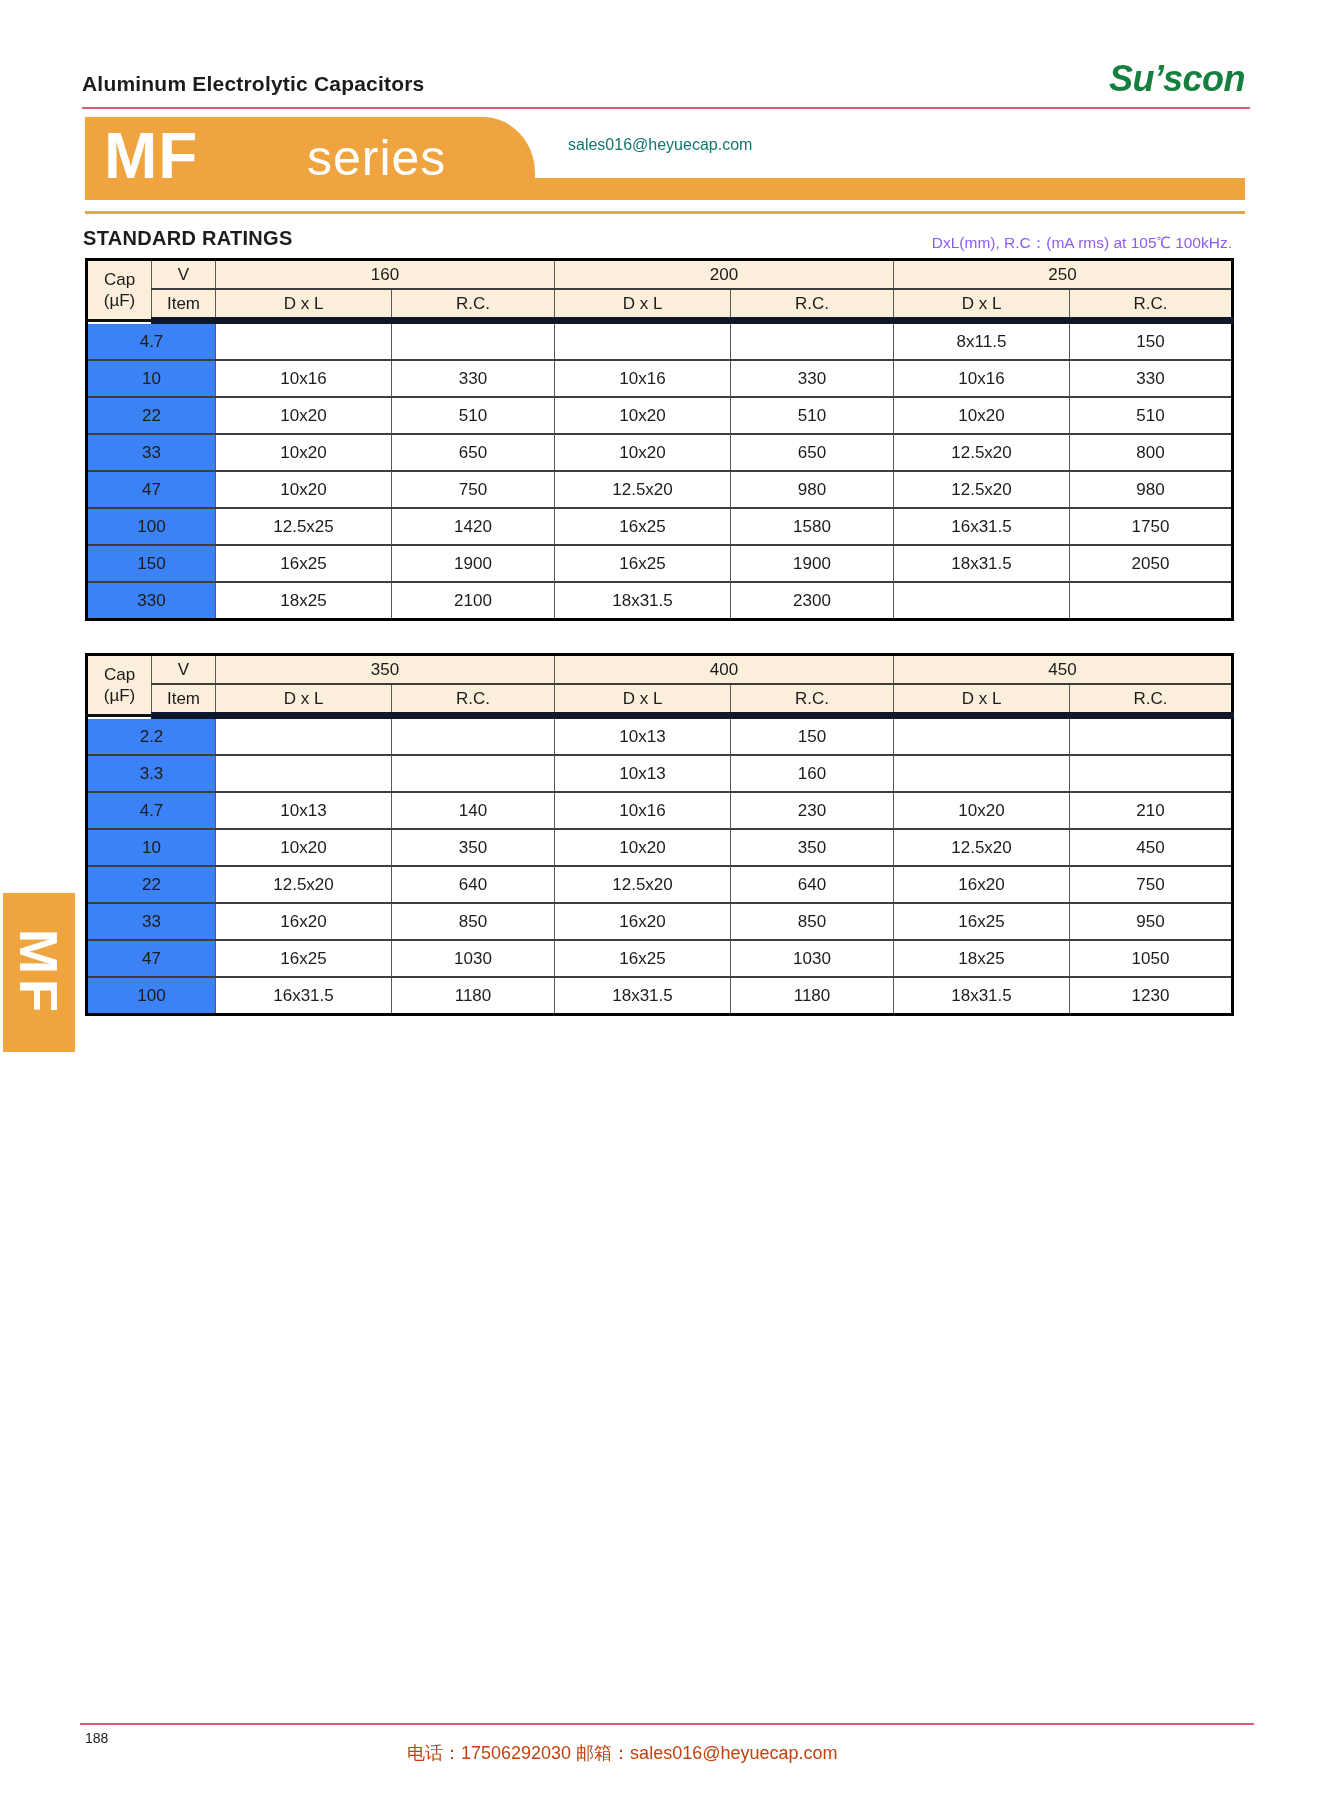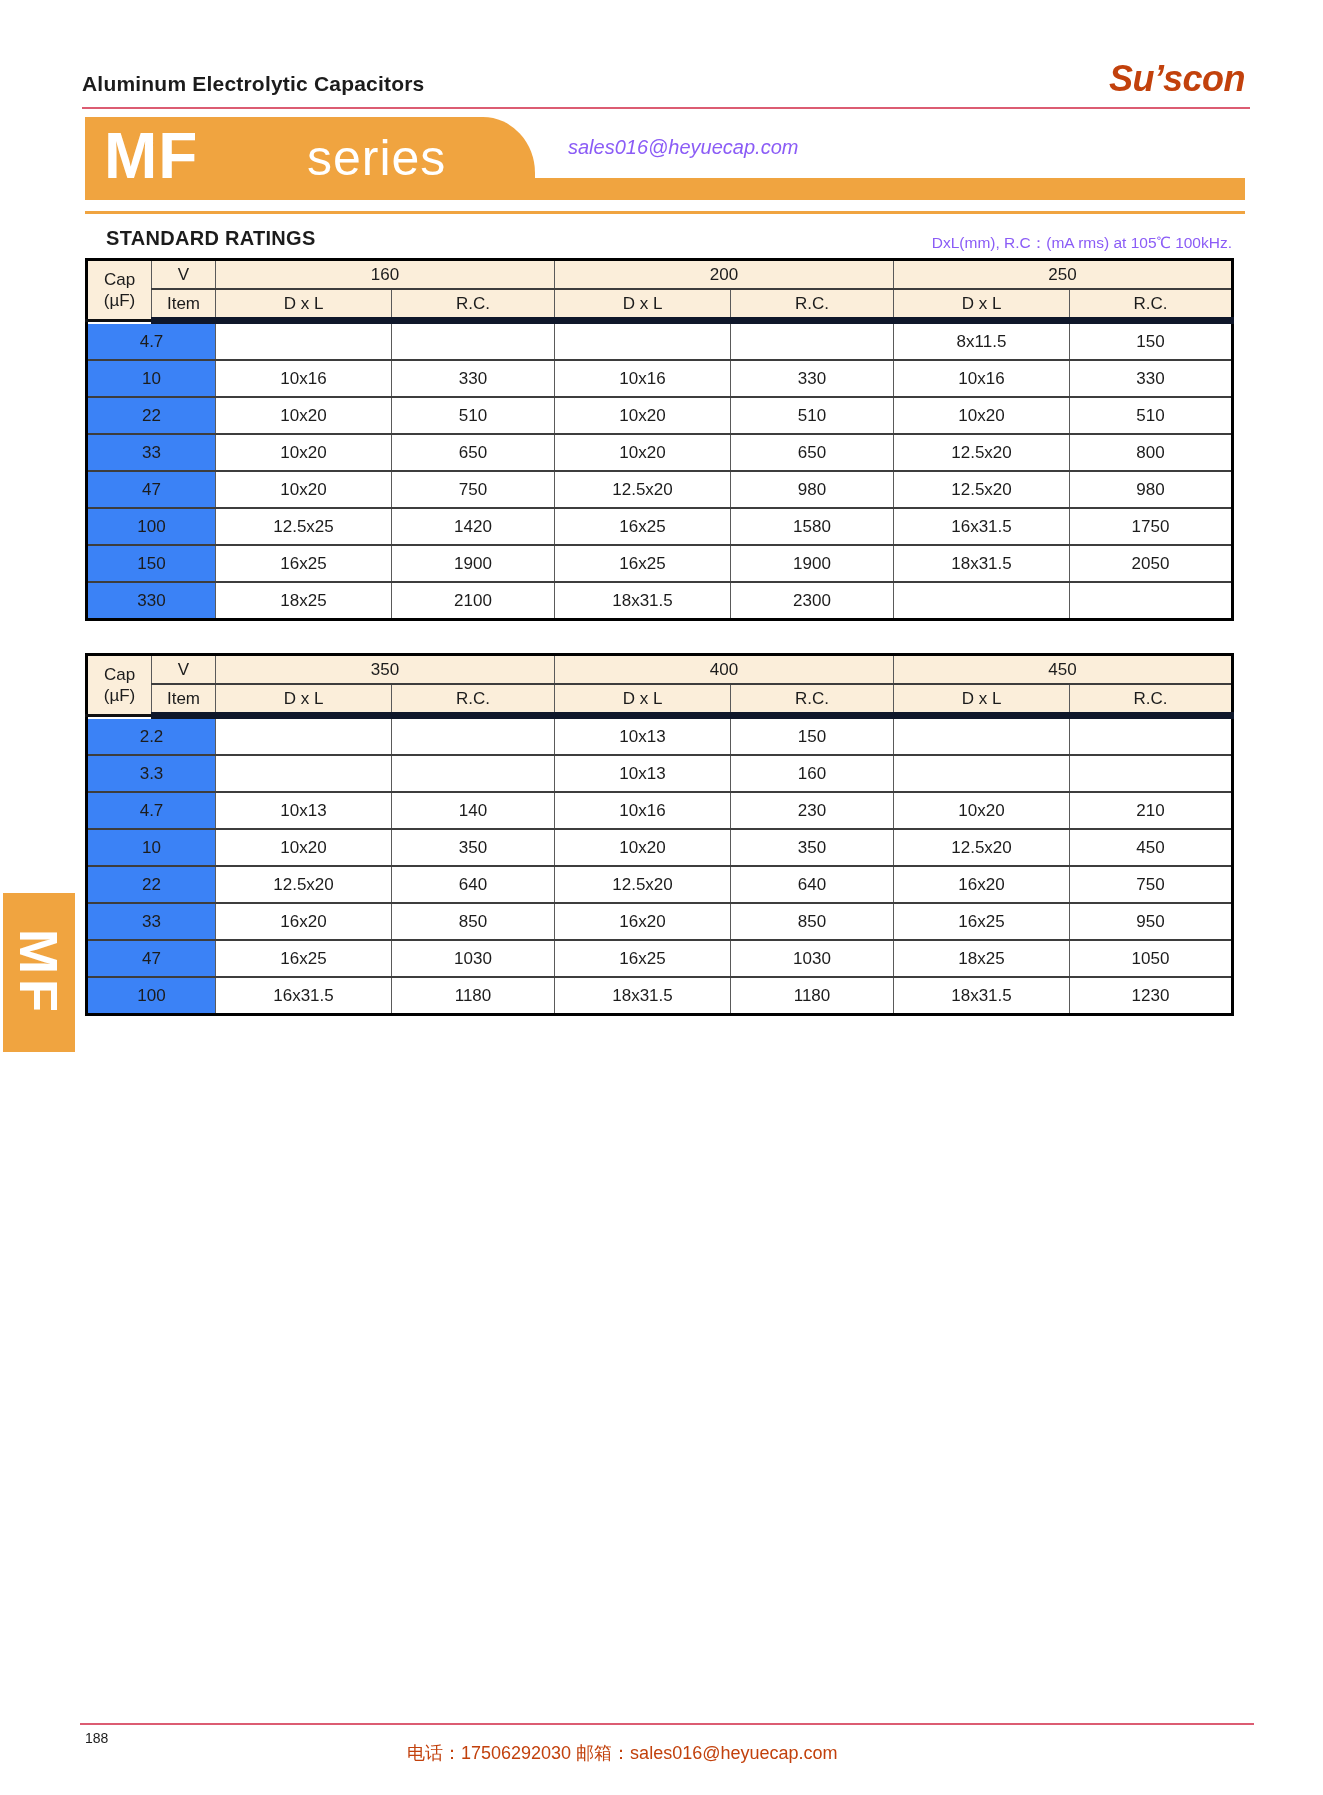--- a/index.html
+++ b/index.html
@@ -4,37 +4,37 @@
 <style>
   html,body{margin:0;padding:0;background:#e8e8e8;}
   .page{
     position:relative; width:1323px; height:1795px; background:#ffffff;
     font-family:"Liberation Sans", sans-serif; color:#1c1c1c;
     margin:0 auto; overflow:hidden;
   }
   .abs{position:absolute;}
   
   .doc-title{left:82px; top:72px; font-size:21px; font-weight:bold; letter-spacing:0.2px;}
-  .brand{right:78px; top:58px; font-size:36px; font-weight:800; font-style:italic; color:#c2410c; letter-spacing:-0.5px;}
+  .brand{right:78px; top:58px; font-size:36px; font-weight:800; font-style:italic; color:#15803d; letter-spacing:-0.5px;}
   .rule-pink{height:2px; background:#DC5C72;}
   .rule-header{left:82px; top:107px; width:1168px;}
   
   .banner-block{
     left:85px; top:117px; width:450px; height:83px;
     background:#F0A440; border-top-right-radius:52px 56px;
   }
   .series-code{position:absolute; left:19px; top:50%; transform:translateY(-54%);
     font-size:64px; font-weight:bold; color:#fff; letter-spacing:1px;}
   .series-label{position:absolute; left:222px; top:50%; transform:translateY(-52%);
     font-size:50px; font-weight:400; color:#fff; letter-spacing:1px;}
   .banner-bar{left:500px; top:178px; width:745px; height:22px; background:#F0A440;}
-  .banner-email{left:568px; top:136px; font-size:20px; color:#8b5cf6;font-style:italic;}
+  .banner-email{left:568px; top:136px; font-size:16px; color:#0f766e;}
   .rule-orange{left:85px; top:211px; width:1160px; height:3px; background:#F0A440;}
   
-  .section-heading{left:83px; top:227px; font-size:20px; font-weight:bold; letter-spacing:0.3px;margin-left:23px;}
+  .section-heading{left:83px; top:227px; font-size:20px; font-weight:bold; letter-spacing:0.3px;}
   .section-caption{right:91px; top:233px; font-size:15.5px; color:#8b5cf6;}
   
   .tablewrap{left:85px;}
   .tw1{top:258px;}
   .tw2{top:653px;}
   table.ratings{border-collapse:collapse; table-layout:fixed; width:1144px; border:3px solid #000; background:#fff;}
   table.ratings td{
     border-left:1px solid #5a5a5a; border-right:1px solid #5a5a5a;
     border-top:2px solid #3d3d3d; border-bottom:2px solid #3d3d3d;
     text-align:center; vertical-align:middle; padding:0;

